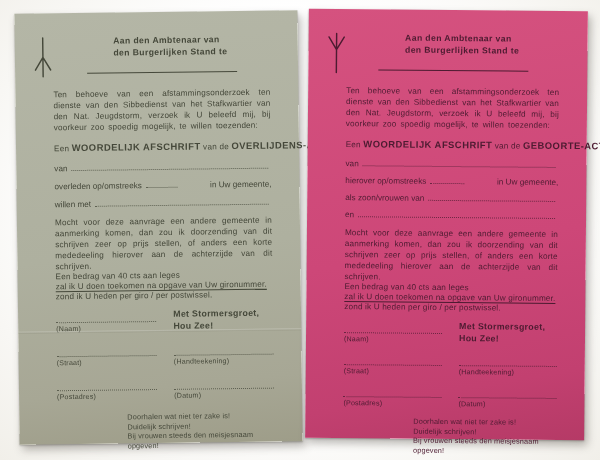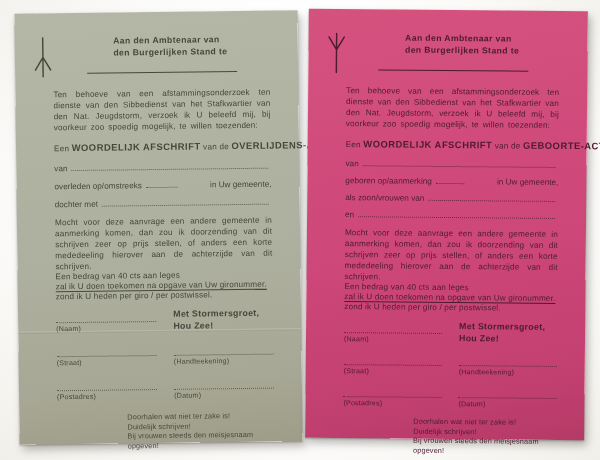--- a/index.html
+++ b/index.html
@@ -79,21 +79,21 @@
   <div class="field">
     <span>van</span>
       <span class="dots"></span>
   </div>
   <div class="field">
     <span>overleden op/omstreeks</span>
       <span class="dots"></span>
       <span class="fsuffix">in Uw gemeente,</span>
   </div>
   <div class="field">
-    <span>dochter met</span>
+    <span>willen met</span>
       <span class="dots"></span>
   </div>
   <p class="bodytext">Mocht voor deze aanvrage een andere gemeente in aanmerking komen, dan zou ik doorzending van dit schrijven zeer op prijs stellen, of anders een korte mededeeling hierover aan de achterzijde van dit schrijven.</p>
   <p class="fee">Een bedrag van 40 cts aan leges</p>
   <p class="fee underl">zal ik U doen toekomen na opgave van Uw gironummer.</p>
   <p class="fee">zond ik U heden per giro / per postwissel.</p>
   <div class="sig">
     <div class="sigrow">
       <div class="sigcol">
         <div class="sigline"></div>
@@ -142,21 +142,21 @@
     <div>den Burgerlijken Stand te</div>
   </div>
   <div class="header-rule"></div>
   <p class="intro">Ten behoeve van een afstammingsonderzoek ten dienste van den Sibbedienst van het Stafkwartier van den Nat. Jeugdstorm, verzoek ik U beleefd mij, bij voorkeur zoo spoedig mogelijk, te willen toezenden:</p>
   <p class="request"><span>Een</span> <span class="caps">WOORDELIJK AFSCHRIFT</span> <span>van de</span> <span class="caps">GEBOORTE-ACTE</span></p>
   <div class="field">
     <span>van</span>
       <span class="dots"></span>
   </div>
   <div class="field">
-    <span>geboren op/aanmerking</span>
+    <span>hierover op/omstreeks</span>
       <span class="dots"></span>
       <span class="fsuffix">in Uw gemeente,</span>
   </div>
   <div class="field">
     <span>als zoon/vrouwen van</span>
       <span class="dots"></span>
   </div>
   <div class="field">
     <span>en</span>
       <span class="dots"></span>

